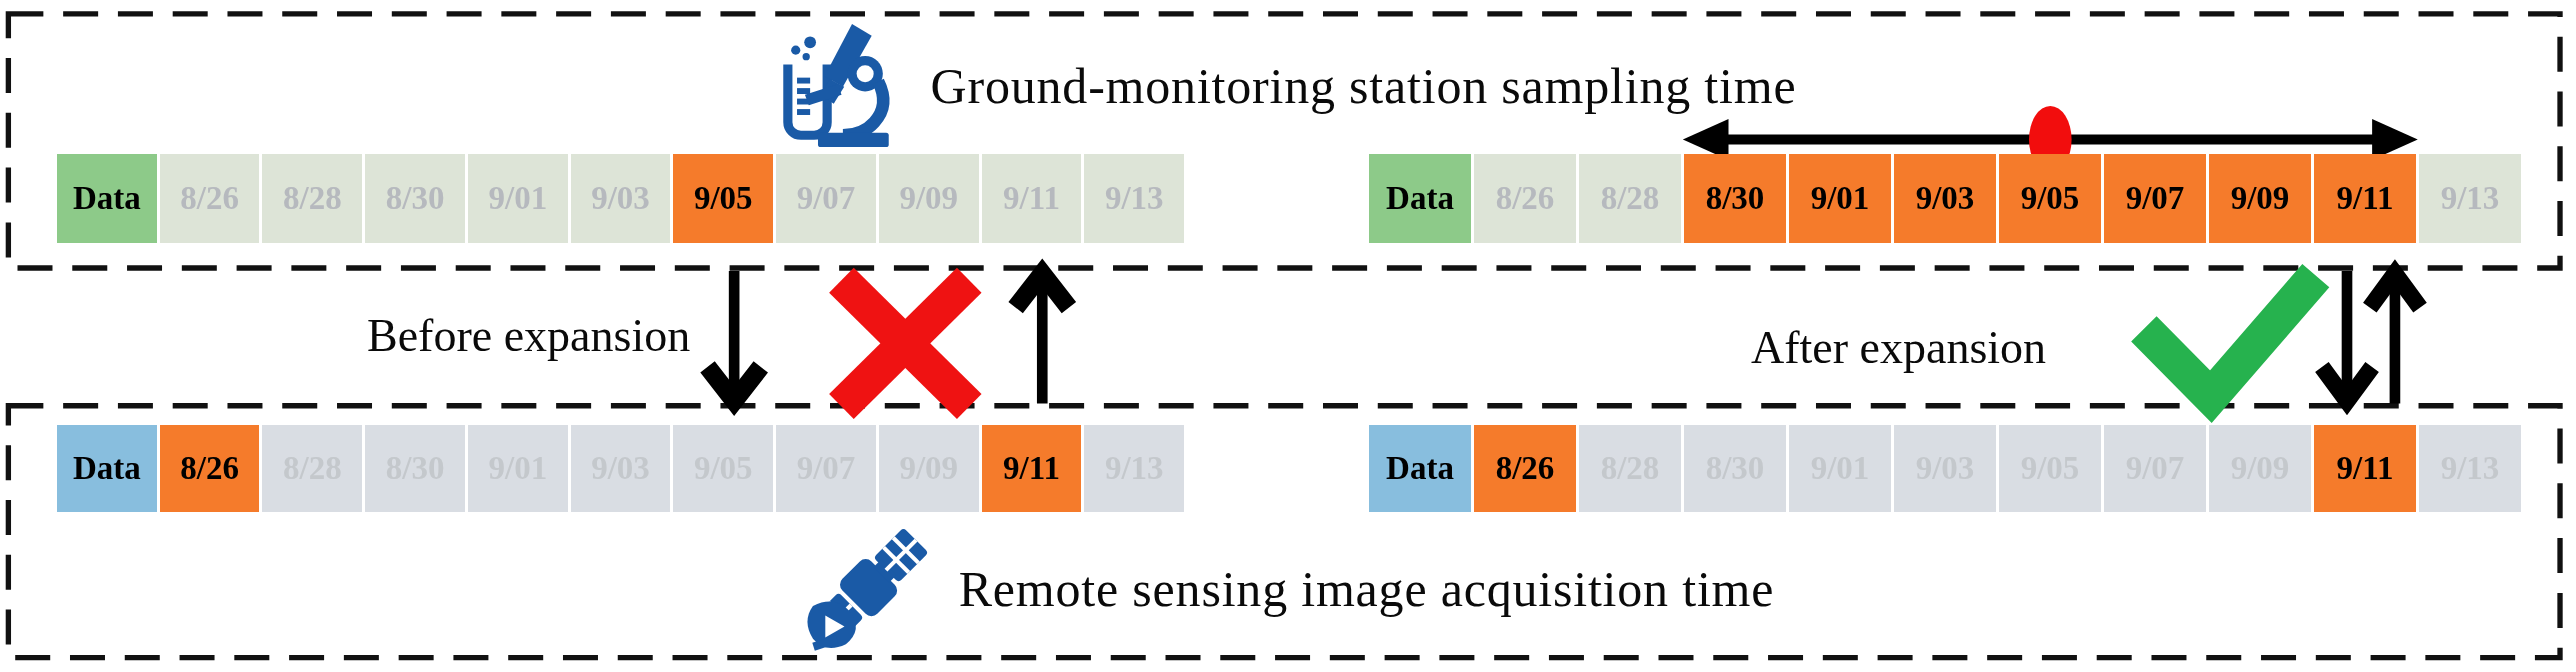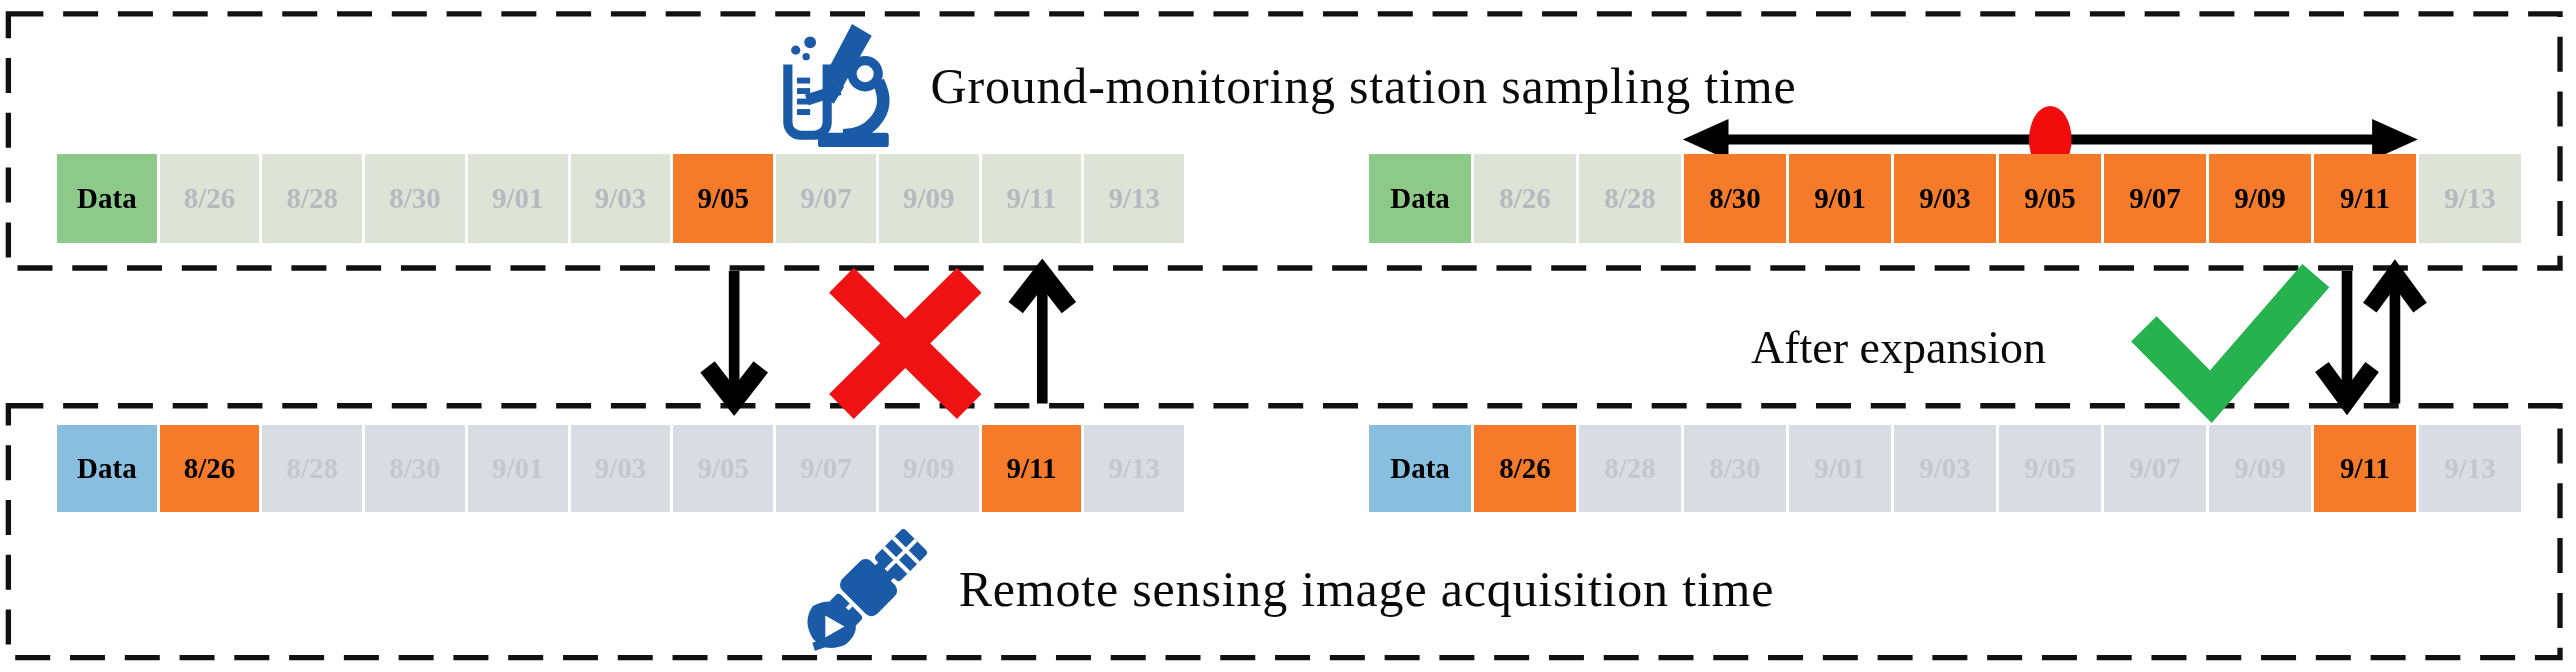--- a/index.html
+++ b/index.html
@@ -14,21 +14,21 @@
   #ground-title-row { top:16.7px; height:138px; }
   #satellite-title-row { top:520px; height:138px; }
   .section-title { font-size:50px; color:#0a0a0a; letter-spacing:0.8px; white-space:nowrap; }
   
   .row { position:absolute; display:flex; gap:3px; }
   #row-ground-before { left:57px;  top:154px; width:1127px; height:89px; }
   #row-ground-after  { left:1369px; top:154px; width:1152px; height:89px; }
   #row-sat-before    { left:57px;  top:425px; width:1127px; height:87px; }
   #row-sat-after     { left:1369px; top:425px; width:1152px; height:87px; }
   .cell { flex:1; display:flex; align-items:center; justify-content:center;
-          font-weight:bold; font-size:29px; color:#000; }
+          font-weight:bold; font-size:33px; color:#000; }
   .row.ground .cell.header    { background:#8dca89; }
   .row.ground .cell.inactive  { background:#dde4d7; color:#b6b9be; }
   .row.satellite .cell.header   { background:#88bede; }
   .row.satellite .cell.inactive { background:#d9dde3; color:#c4c8cc; }
   .cell.active { background:#f57b2b; }
   
   .gap-label { position:absolute; font-size:46px; color:#0a0a0a; top:308px; line-height:56px; white-space:nowrap; }
   #before-label { left:367px; }
   #after-label  { left:1751px;margin-top:12px; }
   
@@ -173,16 +173,17 @@
       <div class="cell inactive">8/30</div>
       <div class="cell inactive">9/01</div>
       <div class="cell inactive">9/03</div>
       <div class="cell inactive">9/05</div>
       <div class="cell inactive">9/07</div>
       <div class="cell inactive">9/09</div>
       <div class="cell active">9/11</div>
       <div class="cell inactive">9/13</div>
     </div>
 
+  <div class="gap-label" id="before-label">Before expansion</div>
   <div class="gap-label" id="after-label">After expansion</div>
 
 </div>
 
 
 </body></html>

